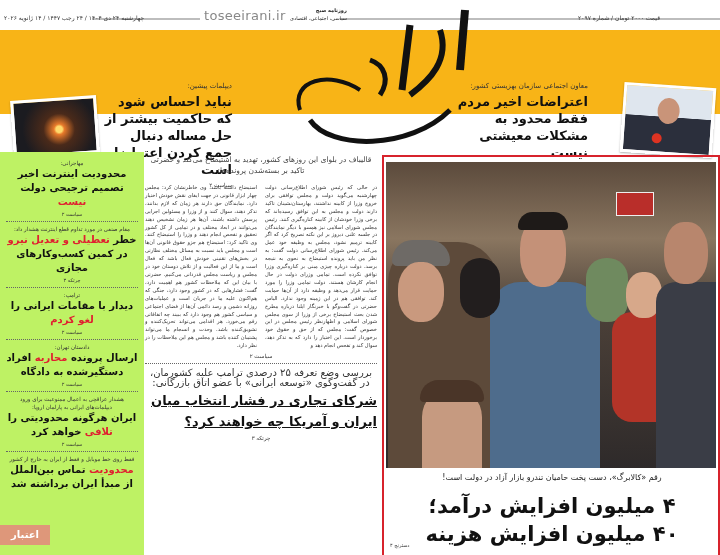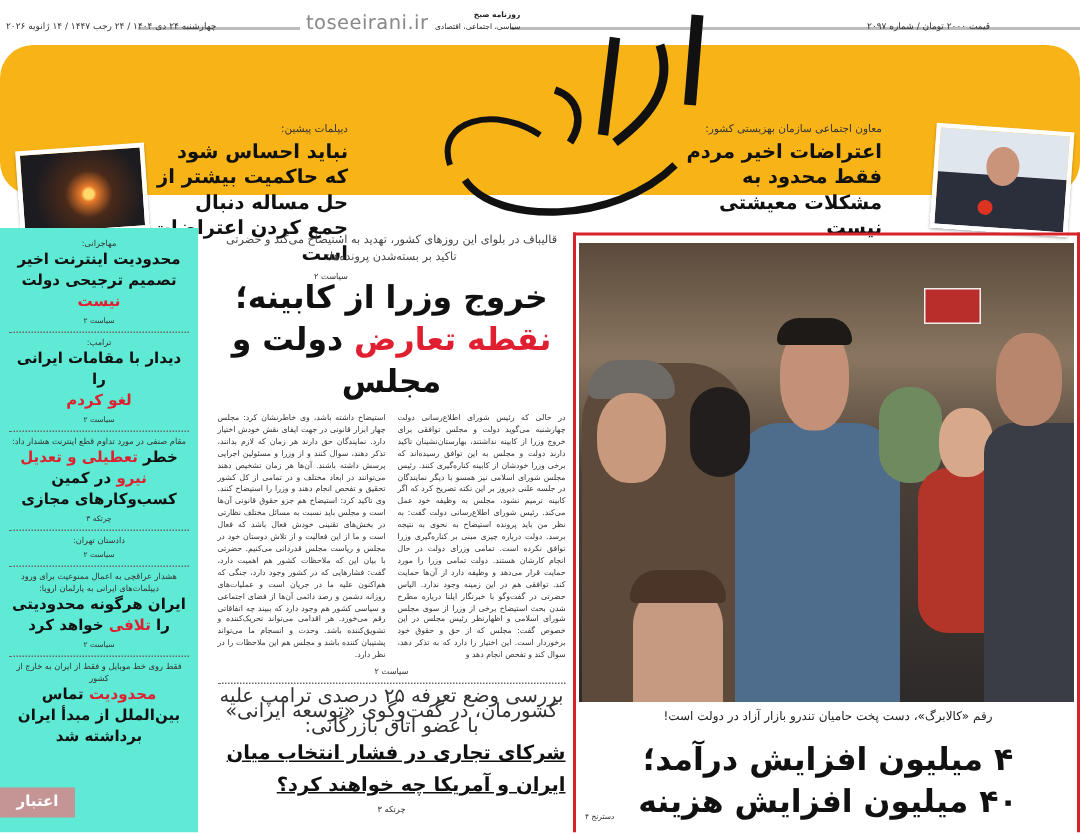--- a/index.html
+++ b/index.html
@@ -8,56 +8,56 @@
 
   .topbar { position: absolute; top: 0; left: 0; width: 668px; height: 30px; background: #fff; }
   .topline { position: absolute; top: 18px; height: 2px; background: #bdbdbd; }
   .topline.l { left: 92px; width: 108px; }
   .topline.r { left: 340px; width: 380px; }
   .price { position: absolute; right: 8px; top: 14px; font-size: 6px; color: #333; }
   .date { position: absolute; left: 4px; top: 14px; font-size: 6px; color: #333; }
   .site { position: absolute; left: 204px; top: 8px; font-size: 13px; color: #888; direction: ltr; letter-spacing: 0.3px; font-family: "DejaVu Sans", sans-serif; }
   .daily { position: absolute; left: 290px; top: 6px; font-size: 5px; color: #222; text-align: right; line-height: 8px; }
 
-  .band { position: absolute; top: 30px; left: 0; width: 720px; height: 100px; background: #f8b417; border-radius: 22px; }
+  .band { position: absolute; top: 30px; left: 0; width: 720px; height: 84px; background: #f8b417; }
   .logo { position: absolute; left: 290px; top: 0; width: 200px; height: 150px; }
   .logo-text { position: absolute; left: 300px; top: 10px; font-size: 44px; font-weight: bold; color: #111; font-family: "DejaVu Serif", serif; transform: rotate(-18deg); transform-origin: center; letter-spacing: -2px; }
 
   .teaser { position: absolute; text-align: right; }
   .teaser .kicker { font-size: 7px; color: #333; margin-bottom: 3px; }
   .teaser .head { font-size: 13px; font-weight: bold; line-height: 17px; color: #111; }
   .teaser .ref { font-size: 5.5px; color: #333; margin-top: 4px; }
   .teaser.left { left: 100px; top: 52px; width: 132px; }
   .teaser.right { right: 222px; top: 54px; width: 100px; }
   .teaser.right { right: 132px; width: 140px; top: 52px; }
 
   .photo-fire { position: absolute; left: 12px; top: 68px; width: 86px; height: 58px; background: radial-gradient(circle at 55% 55%, #ffd96b 0 6%, #e87a2a 10%, #4a2a1a 30%, #1b1b20 70%); border: 3px solid #fff; transform: rotate(-4deg); box-shadow: 0 1px 2px rgba(0,0,0,.3); }
   .photo-official { position: absolute; left: 622px; top: 55px; width: 92px; height: 70px; background: linear-gradient(180deg, #dfe6ee 0 45%, #2b2f3c 46% 100%); border: 3px solid #fff; transform: rotate(4deg); box-shadow: 0 1px 2px rgba(0,0,0,.3); }
   .photo-official .face { position: absolute; left: 32px; top: 10px; width: 22px; height: 26px; border-radius: 50%; background: #c99479; }
   .photo-official .mic { position: absolute; left: 28px; top: 46px; width: 10px; height: 10px; border-radius: 50%; background: #d32; }
 
   
-  .col-left { position: absolute; left: 0; top: 152px; width: 132px; height: 403px; background: #5eead4; padding: 4px 6px; text-align: center; }
+  .col-left { position: absolute; left: 0; top: 152px; width: 144px; height: 403px; background: #bef264; padding: 4px 6px; text-align: center; }
   .brief { padding: 3px 0 4px; border-bottom: 1px dotted #666; }
   .brief:last-child { border-bottom: none; }
   .brief .k { font-size: 5.5px; color: #333; line-height: 8px; }
   .brief .h { font-size: 10px; font-weight: bold; line-height: 14px; color: #111; }
   .brief .h .red { color: #e02030; }
   .brief .r { font-size: 5px; color: #333; margin-top: 2px; }
 
   
   .col-mid { position: absolute; left: 145px; top: 152px; width: 232px; height: 403px; text-align: right; }
   .mid-kicker { font-size: 7.5px; color: #444; text-align: center; line-height: 11px; margin-top: 2px; }
   .mid-head { text-align: center; font-weight: bold; font-size: 21px; line-height: 28px; margin-top: 8px; color: #111; }
   .mid-head .red { color: #e02030; }
   .body-cols { display: flex; gap: 8px; margin-top: 8px; font-size: 5.2px; line-height: 7.9px; color: #333; text-align: justify; }
   .body-cols div { flex: 1; }
   .mid-ref { text-align: center; font-size: 5.5px; margin-top: 3px; color: #333; }
   .divider { border-top: 1px dotted #666; margin: 4px 0; }
-  .mid2-kicker { text-align: center; font-size: 13px; color: #333; line-height: 10px; }
+  .mid2-kicker { text-align: center; font-size: 10px; color: #333; line-height: 10px; }
   .mid2-head { text-align: right; font-weight: bold; font-size: 13px; line-height: 21px; margin-top: 2px; text-decoration: underline; }
 
   
   .col-main { position: absolute; left: 382px; top: 155px; width: 338px; height: 400px; border: 2px solid #d7232c; border-bottom: none; }
   .main-photo { position: absolute; left: 2px; top: 5px; width: 330px; height: 306px; overflow: hidden; background: linear-gradient(180deg, #5b4a3c 0%, #8a7660 25%, #4b4038 50%, #2e2a2a 100%); }
   .p { position: absolute; }
   .sign { position: absolute; left: 230px; top: 30px; width: 38px; height: 24px; background: #b92e2a; border: 1px solid #eee; }
   .main-caption { position: absolute; top: 316px; right: 6px; width: 320px; text-align: center; font-size: 8px; color: #222; }
   .main-head { position: absolute; top: 335px; right: 6px; width: 320px; text-align: center; font-size: 21px; font-weight: bold; line-height: 28px; color: #111; }
   .main-ref { position: absolute; top: 385px; left: 6px; font-size: 5px; color: #333; }
@@ -108,52 +108,49 @@
 </svg>
 <div class="logo-text" style="opacity:0">توسعه ایرانی</div>
 
 <div class="col-left">
   <div class="brief">
     <div class="k">مهاجرانی:</div>
     <div class="h"><span>محدودیت اینترنت اخیر تصمیم ترجیحی دولت</span> <span class="red">نیست</span></div>
     <div class="r">سیاست ۲</div>
   </div>
   <div class="brief">
+    <div class="k">مقام صنفی در مورد تداوم قطع اینترنت هشدار داد:</div>
+    <div class="h"><span>خطر</span> <span class="red">تعطیلی و تعدیل نیرو</span> <span>در کمین کسب‌وکارهای مجازی</span></div>
+    <div class="r">چرتکه ۳</div>
+  </div>
+  <div class="brief">
     <div class="k">ترامپ:</div>
     <div class="h"><span>دیدار با مقامات ایرانی را</span><br><span class="red">لغو کردم</span></div>
     <div class="r">سیاست ۲</div>
   </div>
   <div class="brief">
-    <div class="k">مقام صنفی در مورد تداوم قطع اینترنت هشدار داد:</div>
-    <div class="h"><span>خطر</span> <span class="red">تعطیلی و تعدیل نیرو</span> <span>در کمین کسب‌وکارهای مجازی</span></div>
-    <div class="r">چرتکه ۳</div>
-  </div>
-  <div class="brief">
     <div class="k">دادستان تهران:</div>
+    <div class="h"><span>ارسال پرونده</span> <span class="red">محاربه</span> <span>افراد دستگیرشده به دادگاه</span></div>
     <div class="r">سیاست ۲</div>
   </div>
   <div class="brief">
     <div class="k">هشدار عراقچی به اعمال ممنوعیت برای ورود دیپلمات‌های ایرانی به پارلمان اروپا:</div>
     <div class="h"><span>ایران هرگونه محدودیتی را</span> <span class="red">تلافی</span> <span>خواهد کرد</span></div>
     <div class="r">سیاست ۲</div>
   </div>
   <div class="brief">
     <div class="k">فقط روی خط موبایل و فقط از ایران به خارج از کشور</div>
     <div class="h"><span class="red">محدودیت</span> <span>تماس بین‌الملل از مبدأ ایران برداشته شد</span></div>
 
   </div>
 </div>
 <div class="watermark">اعتبار</div>
 
 <div class="col-mid">
   <div class="mid-kicker">قالیباف در بلوای این روزهای کشور، تهدید به استیضاح می‌کند و حضرتی تاکید بر بسته‌شدن پرونده‌ها:</div>
-  <div class="mid-head">
-    <div>خروج وزرا از کابینه؛</div>
-    <div><span class="red">نقطه تعارض</span> <span>دولت و مجلس</span></div>
-  </div>
   <div class="body-cols">
     <div>در حالی که رئیس شورای اطلاع‌رسانی دولت چهارشنبه می‌گوید دولت و مجلس توافقی برای خروج وزرا از کابینه نداشتند، بهارستان‌نشینان تاکید دارند دولت و مجلس به این توافق رسیده‌اند که برخی وزرا خودشان از کابینه کناره‌گیری کنند. رئیس مجلس شورای اسلامی نیز همسو با دیگر نمایندگان در جلسه علنی دیروز بر این نکته تصریح کرد که اگر کابینه ترمیم نشود، مجلس به وظیفه خود عمل می‌کند. رئیس شورای اطلاع‌رسانی دولت گفت: به نظر من باید پرونده استیضاح به نحوی به نتیجه برسد. دولت درباره چیزی مبنی بر کناره‌گیری وزرا توافق نکرده است. تمامی وزرای دولت در حال انجام کارشان هستند. دولت تمامی وزرا را مورد حمایت قرار می‌دهد و وظیفه دارد از آن‌ها حمایت کند. توافقی هم در این زمینه وجود ندارد. الیاس حضرتی در گفت‌وگو با خبرنگار ایلنا درباره مطرح شدن بحث استیضاح برخی از وزرا از سوی مجلس شورای اسلامی و اظهارنظر رئیس مجلس در این خصوص گفت: مجلس که از حق و حقوق خود برخوردار است. این اختیار را دارد که به تذکر دهد، سوال کند و تفحص انجام دهد و</div>
     <div>استیضاح داشته باشد، وی خاطرنشان کرد: مجلس چهار ابزار قانونی در جهت ایفای نقش خودش اختیار دارد. نمایندگان حق دارند هر زمان که لازم بدانند، تذکر دهند، سوال کنند و از وزرا و مسئولین اجرایی پرسش داشته باشند. آن‌ها هر زمان تشخیص دهند می‌توانند در ابعاد مختلف و در تمامی از کل کشور تحقیق و تفحص انجام دهند و وزرا را استیضاح کنند. وی تاکید کرد: استیضاح هم جزو حقوق قانونی آن‌ها است و مجلس باید نسبت به مسائل مختلف نظارتی در بخش‌های تقنینی خودش فعال باشد که فعال است و ما از این فعالیت و از تلاش دوستان خود در مجلس و ریاست مجلس قدردانی می‌کنیم. حضرتی با بیان این که ملاحظات کشور هم اهمیت دارد، گفت: فشارهایی که در کشور وجود دارد، جنگی که هم‌اکنون علیه ما در جریان است و عملیات‌های روزانه دشمن و رصد دائمی آن‌ها از فضای اجتماعی و سیاسی کشور هم وجود دارد که ببیند چه اتفاقاتی رقم می‌خورد. هر اقدامی می‌تواند تحریک‌کننده و تشویق‌کننده باشد. وحدت و انسجام ما می‌تواند پشتیبان کننده باشد و مجلس هم این ملاحظات را در نظر دارد.</div>
   </div>
   <div class="mid-ref">سیاست ۲</div>
   <div class="divider"></div>
   <div class="mid2-kicker">بررسی وضع تعرفه ۲۵ درصدی ترامپ علیه کشورمان، در گفت‌وگوی «توسعه ایرانی» با عضو اتاق بازرگانی:</div>
   <div class="mid2-head">شرکای تجاری در فشار انتخاب میان ایران و آمریکا چه خواهند کرد؟</div>
   <div class="mid-ref">چرتکه ۳</div>
 </div>

